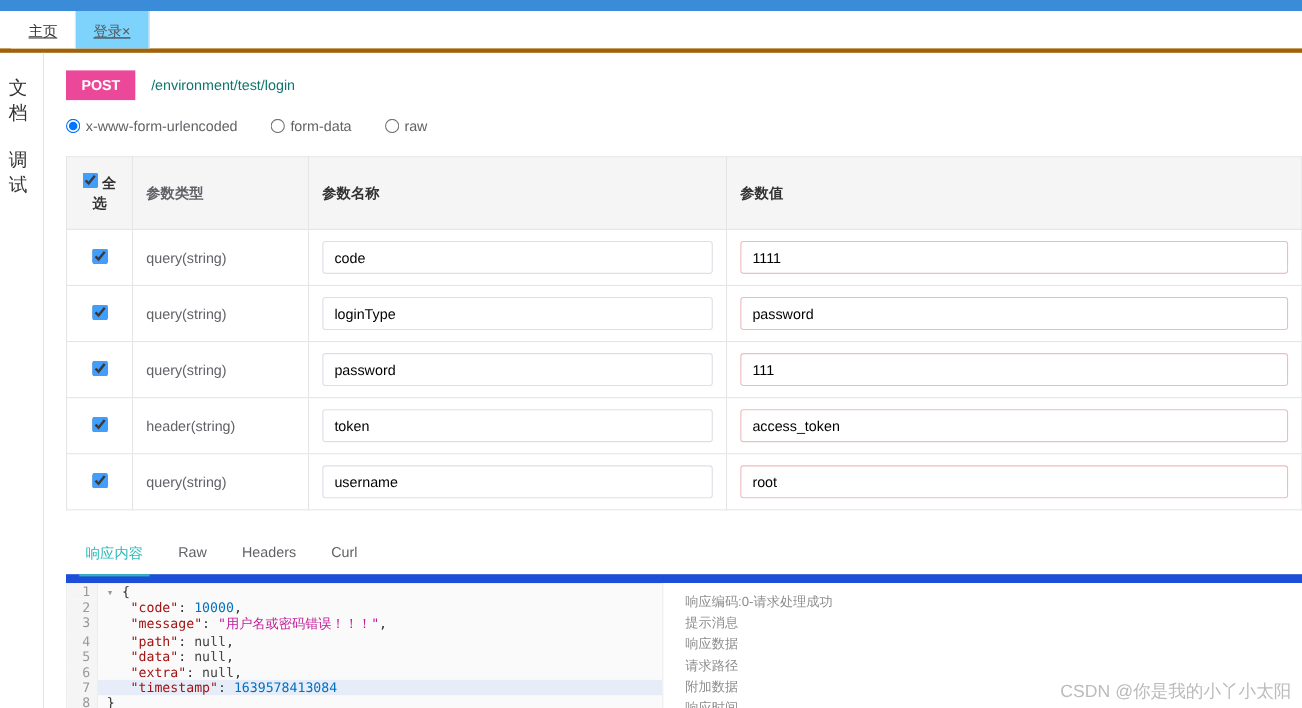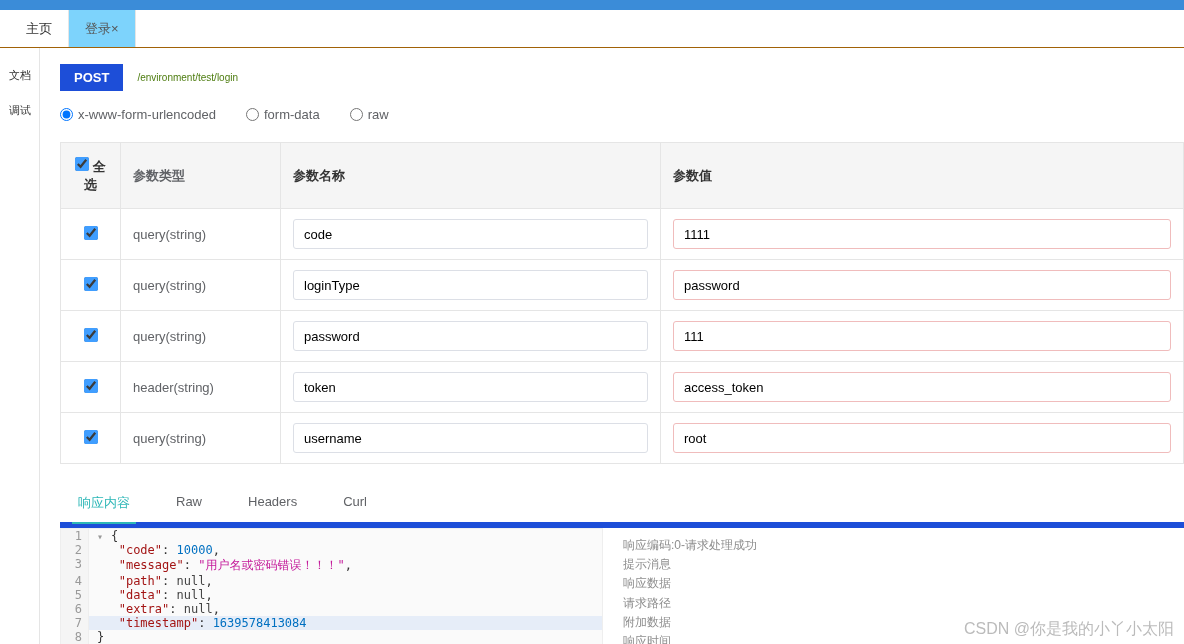--- a/index.html
+++ b/index.html
@@ -1,41 +1,41 @@
 <!DOCTYPE html>
 <html><head>
 <meta charset="utf-8">
 <style>
 * { box-sizing: border-box; margin: 0; padding: 0; }
 body { font-family: "Microsoft YaHei", Arial, sans-serif; font-size: 13px; color: #333; background: #fff; width: 1184px; height: 644px; overflow: hidden; }
 .topbar { height: 10px; background: #3b8cd8; }
-.tabs-row { display: flex; border-bottom: 1px solid #a16207; height: 38px; background: #fff; padding-left: 10px; }
+.tabs-row { display: flex; border-bottom: 4px solid #a16207; height: 38px; background: #fff; padding-left: 10px; text-decoration: underline; }
 .tab { padding: 10px 16px; font-size: 13px; color: #555; cursor: pointer; border-right: 1px solid #e5e5e5; }
 .tab.active { background: #fff; color: #333; }
 .tab.closable { background: #7dd3fc; }
 .layout { display: flex; height: calc(100% - 48px); }
 .sidebar { width: 40px; border-right: 1px solid #e5e5e5; padding-top: 10px; }
-.sidebar .side-item { padding: 10px 8px; cursor: pointer; font-size: 11px; color: #333; text-align: right; }
+.sidebar .side-item { padding: 10px 8px; cursor: pointer; font-size: 17px; color: #333; }
 .main { flex: 1; padding: 16px 0 0 20px; overflow: hidden; }
 .endpoint-row { display: flex; align-items: center; margin-bottom: 16px; }
-.method-badge { background: #1d4ed8; color: #fff; padding: 6px 14px; font-weight: bold; font-size: 13px; }
-.endpoint-path { padding: 6px 14px; color: #4d7c0f; font-size: 10px; }
+.method-badge { background: #ec4899; color: #fff; padding: 6px 14px; font-weight: bold; font-size: 13px; }
+.endpoint-path { padding: 6px 14px; color: #0f766e; font-size: 13px; }
 .body-type { display: flex; gap: 30px; align-items: center; margin-bottom: 20px; }
 .radio-opt { display: flex; align-items: center; gap: 5px; color: #606266; font-size: 13px; cursor: pointer; }
 .radio-opt input { cursor: pointer; }
 .params-table { border: 1px solid #e5e5e5; border-collapse: collapse; width: 100%; }
 .params-table th { background: #f5f5f5; text-align: left; padding: 14px 12px; font-weight: bold; font-size: 13px; border: 1px solid #e5e5e5; }
 .params-table td { padding: 10px 12px; border: 1px solid #e5e5e5; vertical-align: middle; }
 .params-table .cb-col { width: 60px; text-align: center; }
 .params-table .type-col { width: 160px; color: #606266; }
 .params-table .name-col { width: 380px; }
 .params-table input[type=text] { width: 100%; height: 30px; padding: 4px 10px; border: 1px solid #dcdfe6; border-radius: 3px; color: #000000; font-size: 13px; }
 .params-table input[type=text].value-input { border-color: #f0bcbc; }
 .cb { width: 14px; height: 14px; accent-color: #409eff; cursor: pointer; }
-.resp-tabs { display: flex; gap: 34px; margin-top: 20px; border-bottom: 6px solid #1d4ed8; padding: 0 12px; }
+.resp-tabs { display: flex; gap: 20px; margin-top: 20px; border-bottom: 8px solid #1d4ed8; padding: 0 12px; }
 .resp-tab { padding: 10px 6px; cursor: pointer; color: #606266; }
 .resp-tab.active { color: #2db7b7; border-bottom: 2px solid #2db7b7; margin-bottom: -2px; }
 .resp-area { display: flex; }
 .code-block { flex: 1; font-family: Consolas, monospace; font-size: 12px; background: #fafafa; border: 1px solid #eee; }
 .code-line { display: flex; }
 .code-line.hl { background: #e6edf8; }
 .lnum { width: 28px; text-align: right; padding-right: 6px; color: #999; background: #f5f5f5; border-right: 1px solid #eee; user-select: none; }
 .ltext { padding-left: 8px; white-space: pre; }
 .ltext .fold { color: #999; margin-right: 4px; font-size: 10px; display: inline-block; width: 10px; }
 .k { color: #a31515; }

